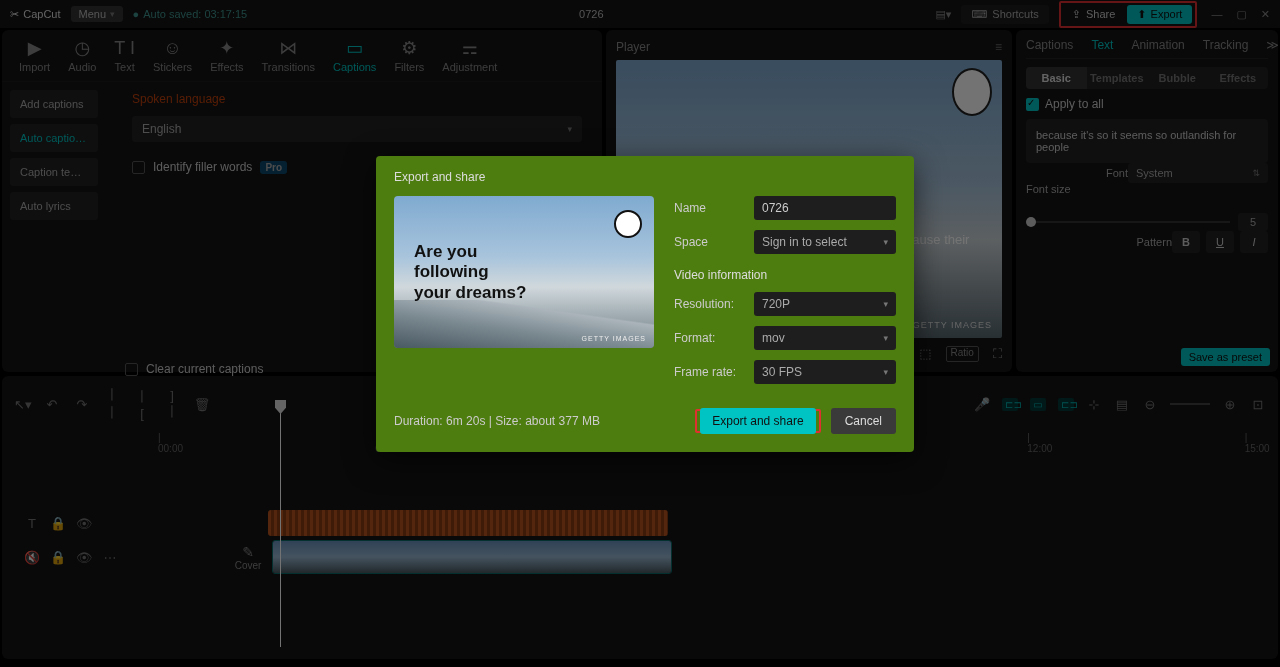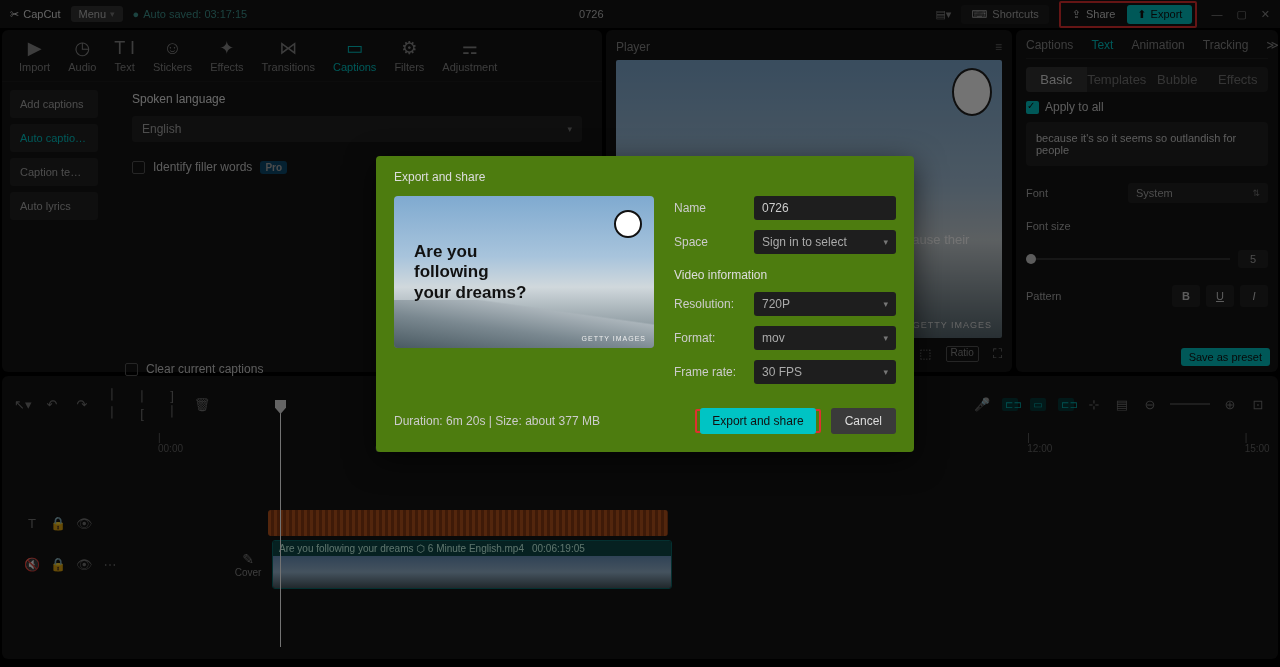--- a/index.html
+++ b/index.html
@@ -27,21 +27,21 @@
   .left-panel { width: 600px; background:#141414; border-radius:6px; margin:2px; padding:0; }
   .tool-tabs { display: flex; gap: 4px; padding: 8px 10px; color: #888; font-size: 11px; border-bottom:1px solid #1c1c1c;}
   .tool-tab { display: flex; flex-direction: column; align-items: center; gap: 3px; padding: 0 7px; cursor:pointer;}
   .tool-tab.active { color: #00c4c4; }
   .tool-tab .ico { font-size: 18px; height:20px; display:flex; align-items:center;}
   .left-body { display:flex;gap:16px; }
   .sub-sidebar { width: 104px; padding: 8px; display:flex; flex-direction:column; gap:6px;}
   .sub-btn { background: #222; border-radius: 3px; padding: 8px 10px; color: #aaa; font-size: 11px; text-align:left; white-space:nowrap; overflow:hidden; text-overflow:ellipsis;}
   .sub-btn.active { color: #00c4c4; }
   .captions-content { flex:1; padding: 10px 20px 10px 10px; }
-  .field-label { color: #e5e5e5; font-size: 12px; margin-bottom: 10px; }
+  .field-label { color: #c2410c; font-size: 12px; margin-bottom: 10px; }
   .select-box { background: #222; border-radius: 3px; padding: 6px 10px; color: #aaa; width: 100%; display:flex; justify-content:space-between; align-items:center; font-size:12px;}
   .checkbox-row { display:flex; align-items:center; gap:8px; margin-top:18px; font-size:12px; color:#ccc;}
   .chk { width:13px; height:13px; border:1px solid #555; border-radius:2px; display:inline-block;}
   .pro-badge { background:#0c4a6e; color:#aaa; border-radius:3px; padding:1px 5px; font-size:10px; font-weight:bold;}
   .clear-row { position:absolute; left:125px; top:362px; font-size:12px; color:#ccc; display:flex; align-items:center; gap:8px;}
 
   
   .player-panel { width: 406px; background:#141414; border-radius:6px; margin:2px; padding:10px; display:flex; flex-direction:column;}
   .player-head { display:flex; justify-content:space-between; color:#888; font-size:12px; margin-bottom:6px;}
   .player-menu-ico { color:#666; }
@@ -51,28 +51,28 @@
   .player-badge { position:absolute; right:10px; bottom:8px; color:#ddd; font-size:9px; letter-spacing:1px;}
   .player-controls { display:flex; justify-content:flex-end; gap:14px; color:#888; margin-top:8px;}
   .pc-ico { font-size:13px;}
 
   
   .inspector { width: 262px; background:#141414; border-radius:6px; margin:2px; padding:8px 10px; position:relative;}
   .insp-tabs { display:flex; gap:18px; font-size:12px; color:#888; border-bottom:1px solid #222; padding-bottom:6px;}
   .insp-tabs .t { cursor:pointer; }
   .insp-tabs .t.active { color:#00c4c4; }
   .insp-tabs .arrow { margin-left:auto; }
-  .seg-row { display:flex; gap:0; margin:8px 0; background:#222; border-radius:4px; overflow:hidden; font-size:13px;}
+  .seg-row { display:flex; gap:0; margin:8px 0; background:#222; border-radius:4px; overflow:hidden; font-size:11px;font-weight:bold;}
   .seg { flex:1; text-align:center; padding:5px 0; color:#777;}
   .seg.active { background:#333; color:#ddd; }
   .apply-row { display:flex; align-items:center; gap:6px; color:#ccc; font-size:12px; margin:8px 0;}
   .apply-row .cb { width:13px; height:13px; border-radius:2px; background:#00c4c4; position:relative;}
   .apply-row .cb::after { content:"✓"; color:#111; font-size:10px; position:absolute; left:1px; top:-1px;}
   .caption-text { background:#222; border-radius:4px; padding:10px; color:#ccc; font-size:11px; min-height:44px;}
-  .prop-row { display:flex; align-items:center; justify-content:space-between; margin-top:17px; font-size:11px; color:#aaa;}
+  .prop-row { display:flex; align-items:center; justify-content:flex-end; margin-top:0; font-size:11px; color:#aaa;}
   .sys-select { background:#222; border-radius:3px; padding:4px 8px; width:140px; display:flex; justify-content:space-between; align-items:center;}
   .size-row { display:flex; align-items:center; gap:8px; margin-top:12px;}
   .slider-track { flex:1; height:2px; background:#333; position:relative;}
   .slider-thumb { position:absolute; left:0; top:-4px; width:10px; height:10px; background:#ccc; border-radius:50%;}
   .size-val { background:#222; padding:3px 8px; border-radius:3px; width:30px; text-align:center;}
   .fmt-btns { display:flex; gap:6px;}
   .fmt-btn { background:#222; border-radius:3px; width:28px; height:22px; display:flex; align-items:center; justify-content:center; color:#ccc; font-size:11px;}
   .save-preset { position:absolute; right:8px; bottom:6px; background:#00c4c4; color:#111; font-size:11px; padding:3px 8px; border-radius:3px; font-weight:500;}
 
   
@@ -322,24 +322,20 @@
       <span class="tl-ico">🔇</span>
       <span class="tl-ico">🔒</span>
       <span class="tl-ico">👁</span>
       <span class="tl-ico">⋯</span>
     </div>
     <div class="cover-head">
       <span class="ci">✎</span>
       <span>Cover</span>
     </div>
     <div class="video-clip">
-      <div class="clip-label">
-        <span>Are you following your dreams ⬡ 6 Minute English.mp4</span>
-        <span>00:06:19:05</span>
-      </div>
       <div class="clip-thumbs">
           <div></div>
           <div></div>
           <div></div>
           <div></div>
           <div></div>
           <div></div>
           <div></div>
           <div></div>
         </div>

